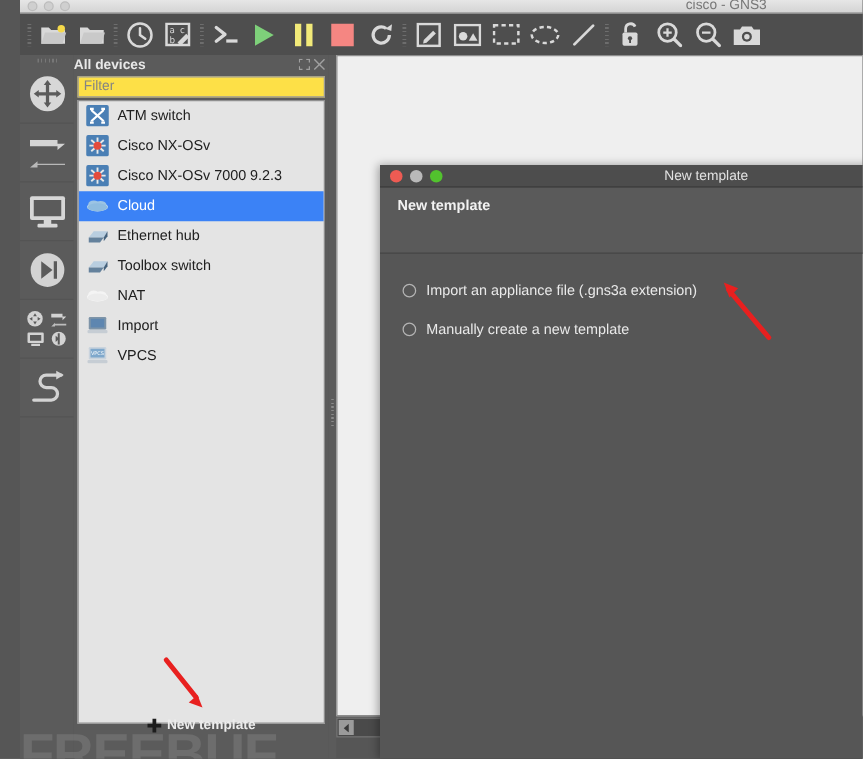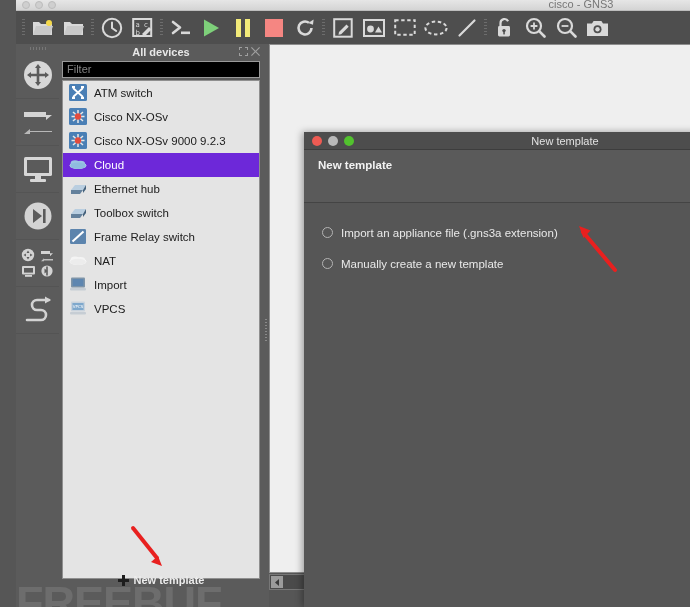--- a/index.html
+++ b/index.html
@@ -46,41 +46,41 @@
   .lbtn { width:43px; height:47px; display:flex; align-items:center; justify-content:center;
           border-bottom:1px solid #545454; }
   .lbtn svg { display:block; }
 
   
   .dock {
     position:absolute; left:43px; top:44px; width:204px; height:563px;
     background:#5b5b5b;
   }
   .dockhead {
-    position:relative; height:15px; display:flex; align-items:center; justify-content:center;
+    position:relative; height:15px; display:flex; align-items:center; justify-content:flex-start;
     color:#e8e8e8; font-size:11px; font-weight:bold;
   }
   .dockbtns { position:absolute; right:3px; top:3px; display:flex; gap:3px; }
   .dockbtn { width:9px; height:9px; opacity:.55; }
   .dockbtn svg { display:block; }
 
   .filterwrap { padding:0 3px; }
   .filter {
-    width:100%; height:17px; background:#000000; border:1px solid #9a9a9a;
+    width:100%; height:17px; background:#fde047; border:1px solid #9a9a9a;
     font-size:11px; color:#6a6a6a; padding:0 4px; outline:none;
     font-family:"Liberation Sans", sans-serif;
   }
   .filter::placeholder { color:#848484; }
 
   .devlist {
     margin:2px 3px 0 3px; height:499px; background:#e4e4e4;
     border:1px solid #8f8f8f; overflow:hidden; position:relative;
   }
   .devrow { height:24px; display:flex; align-items:center; padding-left:4px; gap:6px; }
-  .devrow.sel { background:#6d28d9; }
+  .devrow.sel { background:#3b82f6; }
   .devrow .dlabel { font-size:11.5px; color:#202020; }
   .devrow.sel .dlabel { color:#fff; }
   .devico { width:21px; height:20px; flex:0 0 auto; display:flex; align-items:center; justify-content:center; }
   .devico svg { display:block; }
 
   .newtpl {
     position:absolute; left:43px; top:570px; width:204px; height:20px;
     display:flex; align-items:center; justify-content:center; gap:5px;
     color:#ececec; font-size:11px; font-weight:bold;
   }
@@ -442,21 +442,21 @@
         <div class="devrow">
           <span class="devico">
             <svg width="20" height="19" viewBox="0 0 20 19">
               <rect x="1" y="1" width="18" height="17" rx="1.5" fill="#4a7fb5"></rect>
               <g stroke="#e9e9e9" stroke-width="1.5">
                 <path d="M10 3v13M3.5 9.5h13M5 5l10 9M15 5L5 14"></path>
               </g>
               <circle cx="10" cy="9.5" r="3.2" fill="#e34b3d"></circle>
             </svg>
           </span>
-          <span class="dlabel">Cisco NX-OSv 9000 9.2.3</span>
+          <span class="dlabel">Cisco NX-OSv 7000 9.2.3</span>
         </div>
         <div class="devrow sel">
           <span class="devico">
             <svg width="20" height="19" viewBox="0 0 20 19">
               <ellipse cx="10" cy="10.5" rx="8.4" ry="3.6" fill="#cfe3f2"></ellipse>
               <ellipse cx="7" cy="8.5" rx="4.4" ry="3.2" fill="#9cc4e4"></ellipse>
               <ellipse cx="12.5" cy="8.8" rx="4.6" ry="3" fill="#9cc4e4"></ellipse>
               <ellipse cx="10" cy="10.8" rx="8" ry="3.2" fill="#8fbcdf"></ellipse>
             </svg>
           </span>
@@ -474,29 +474,20 @@
         </div>
         <div class="devrow">
           <span class="devico">
             <svg width="20" height="19" viewBox="0 0 20 19">
               <path d="M3 11l4-5h11l-3 5z" fill="#b9cee0"></path>
               <path d="M3 11h12l-3 4H3z" fill="#64819c"></path>
               <path d="M15 11l3-5v4l-3 4z" fill="#44617c"></path>
             </svg>
           </span>
           <span class="dlabel">Toolbox switch</span>
-        </div>
-        <div class="devrow">
-          <span class="devico">
-            <svg width="20" height="19" viewBox="0 0 20 19">
-              <rect x="2" y="2" width="16" height="15" rx="1.3" fill="#5c84ad"></rect>
-              <path d="M4.5 14.5L15.5 4.5" stroke="#fff" stroke-width="2.1"></path>
-            </svg>
-          </span>
-          <span class="dlabel">Frame Relay switch</span>
         </div>
         <div class="devrow">
           <span class="devico">
             <svg width="20" height="19" viewBox="0 0 20 19">
               <ellipse cx="10" cy="10.5" rx="8.4" ry="3.6" fill="#fafafa"></ellipse>
               <ellipse cx="7" cy="8.6" rx="4.4" ry="3.2" fill="#f4f4f4"></ellipse>
               <ellipse cx="12.6" cy="8.9" rx="4.6" ry="3" fill="#f4f4f4"></ellipse>
               <ellipse cx="10" cy="10.9" rx="8" ry="3.1" fill="#ececec"></ellipse>
             </svg>
           </span>

